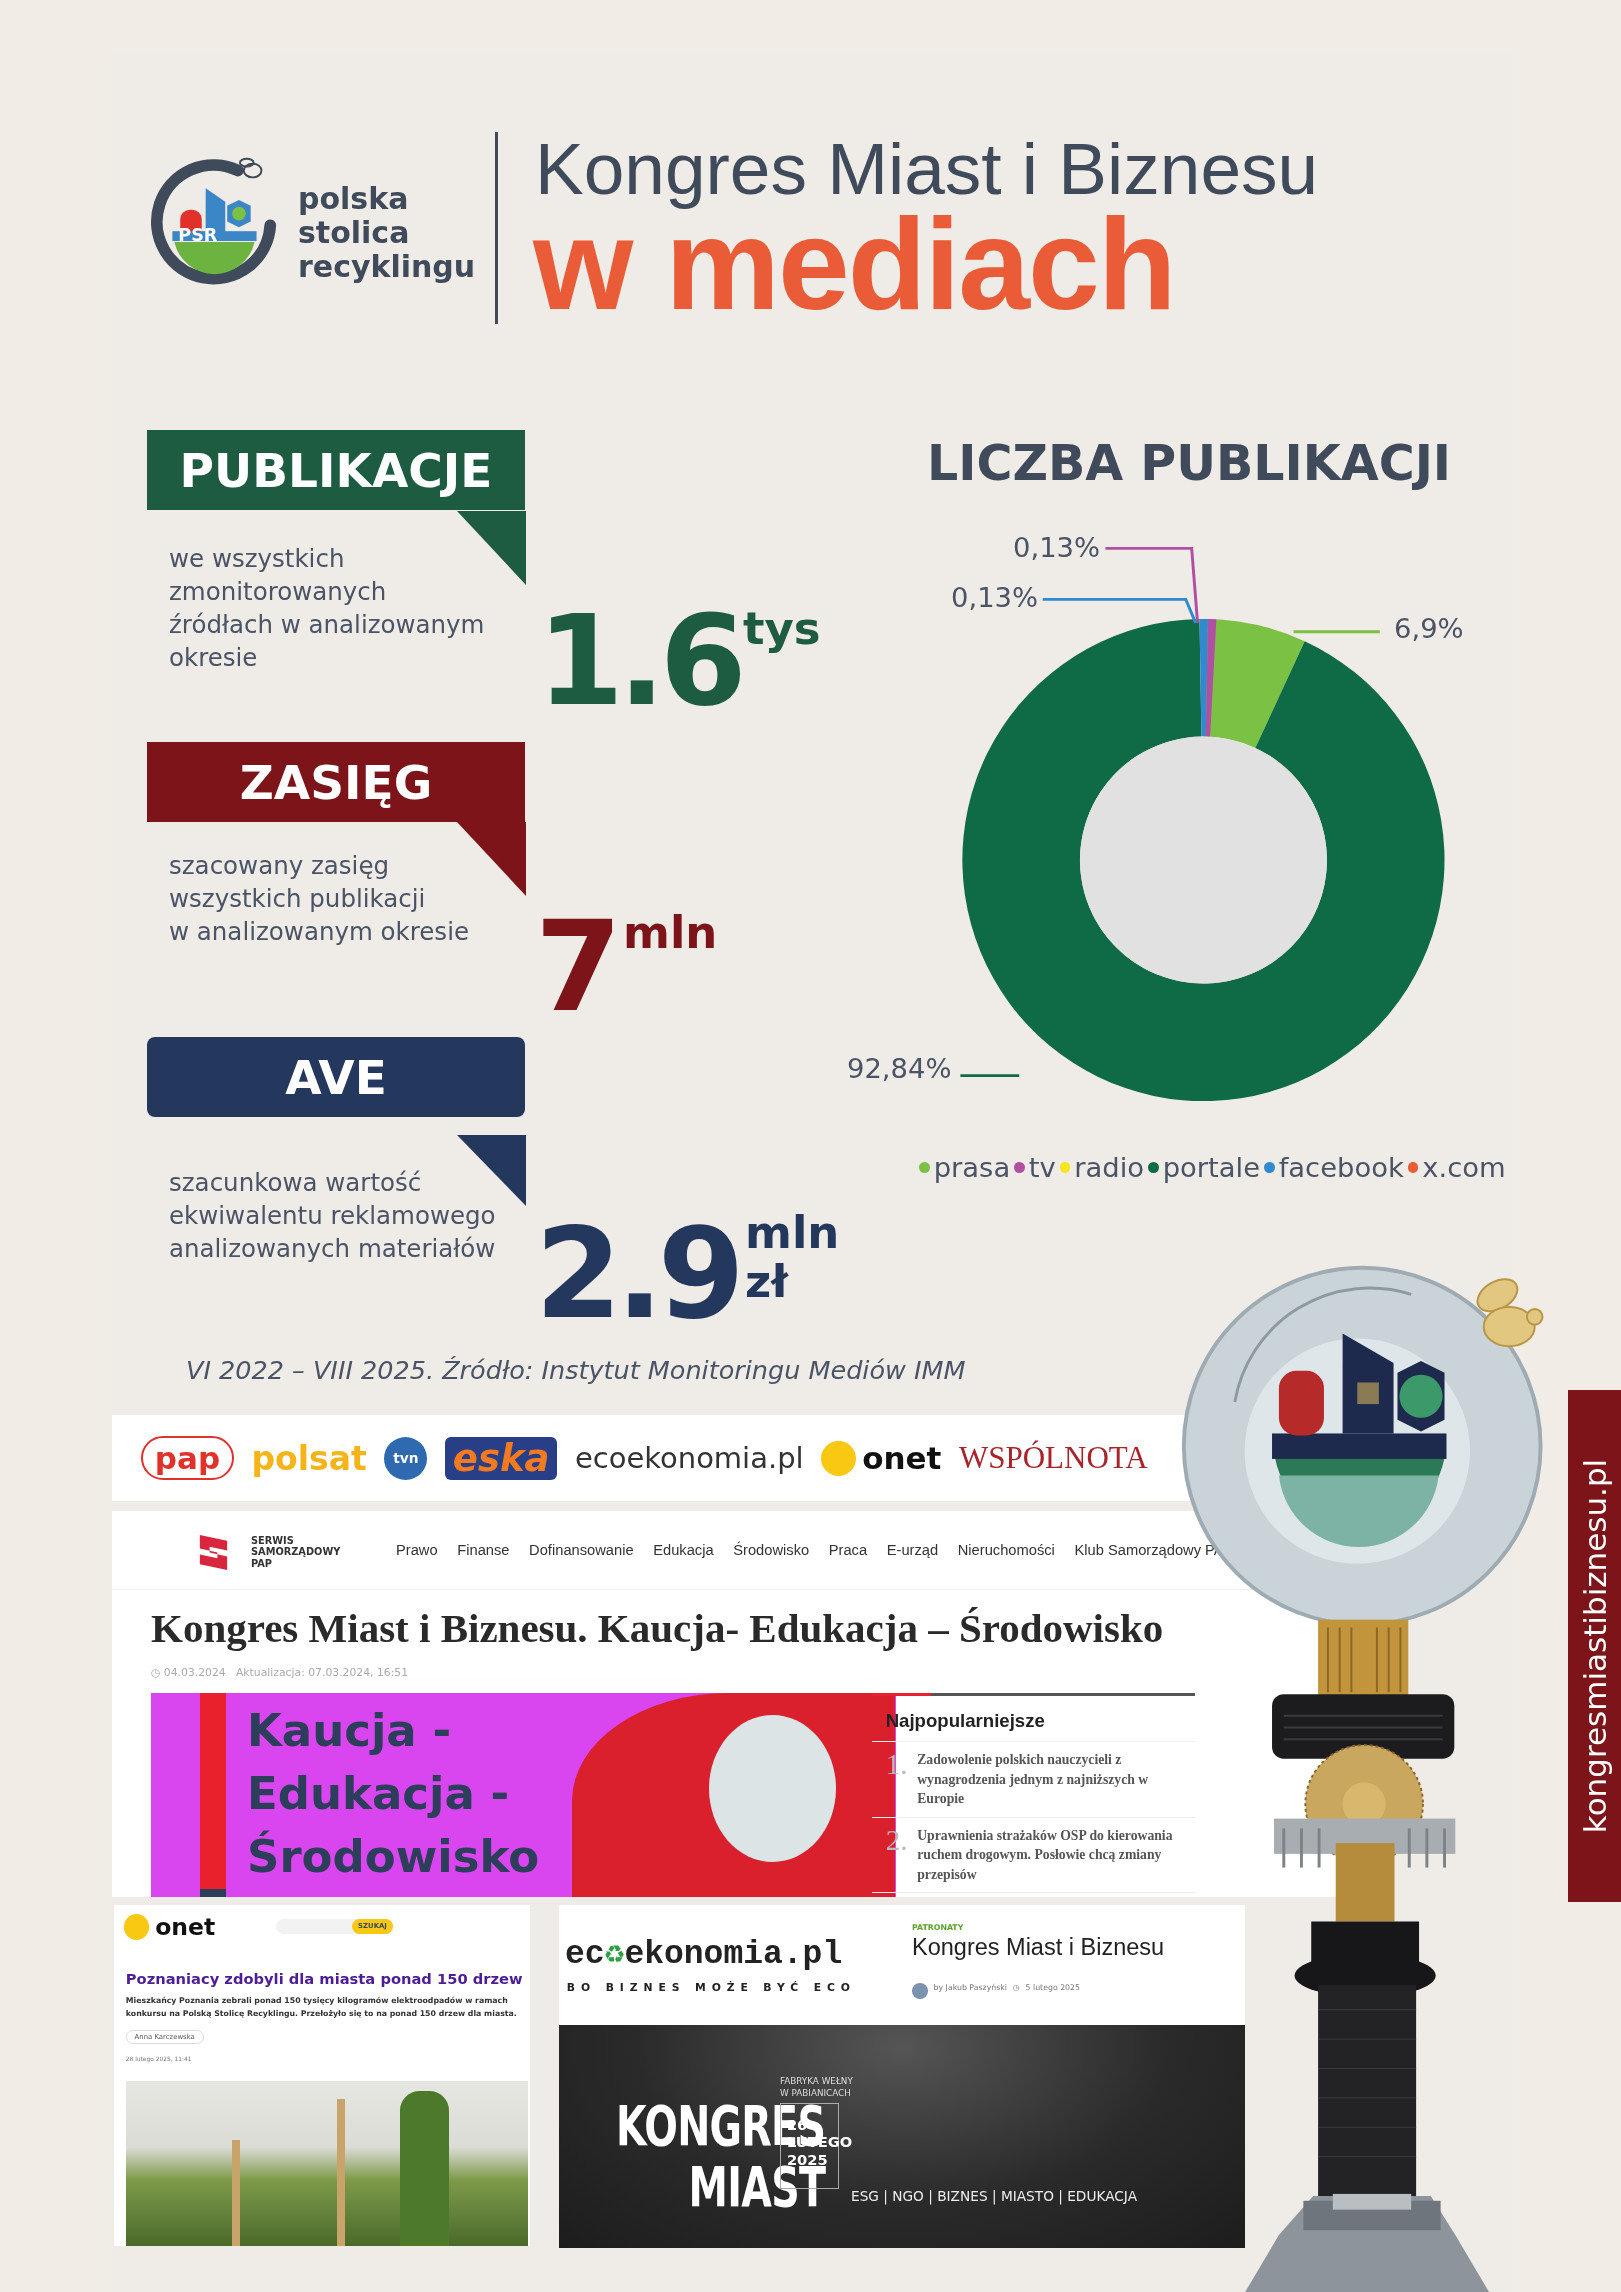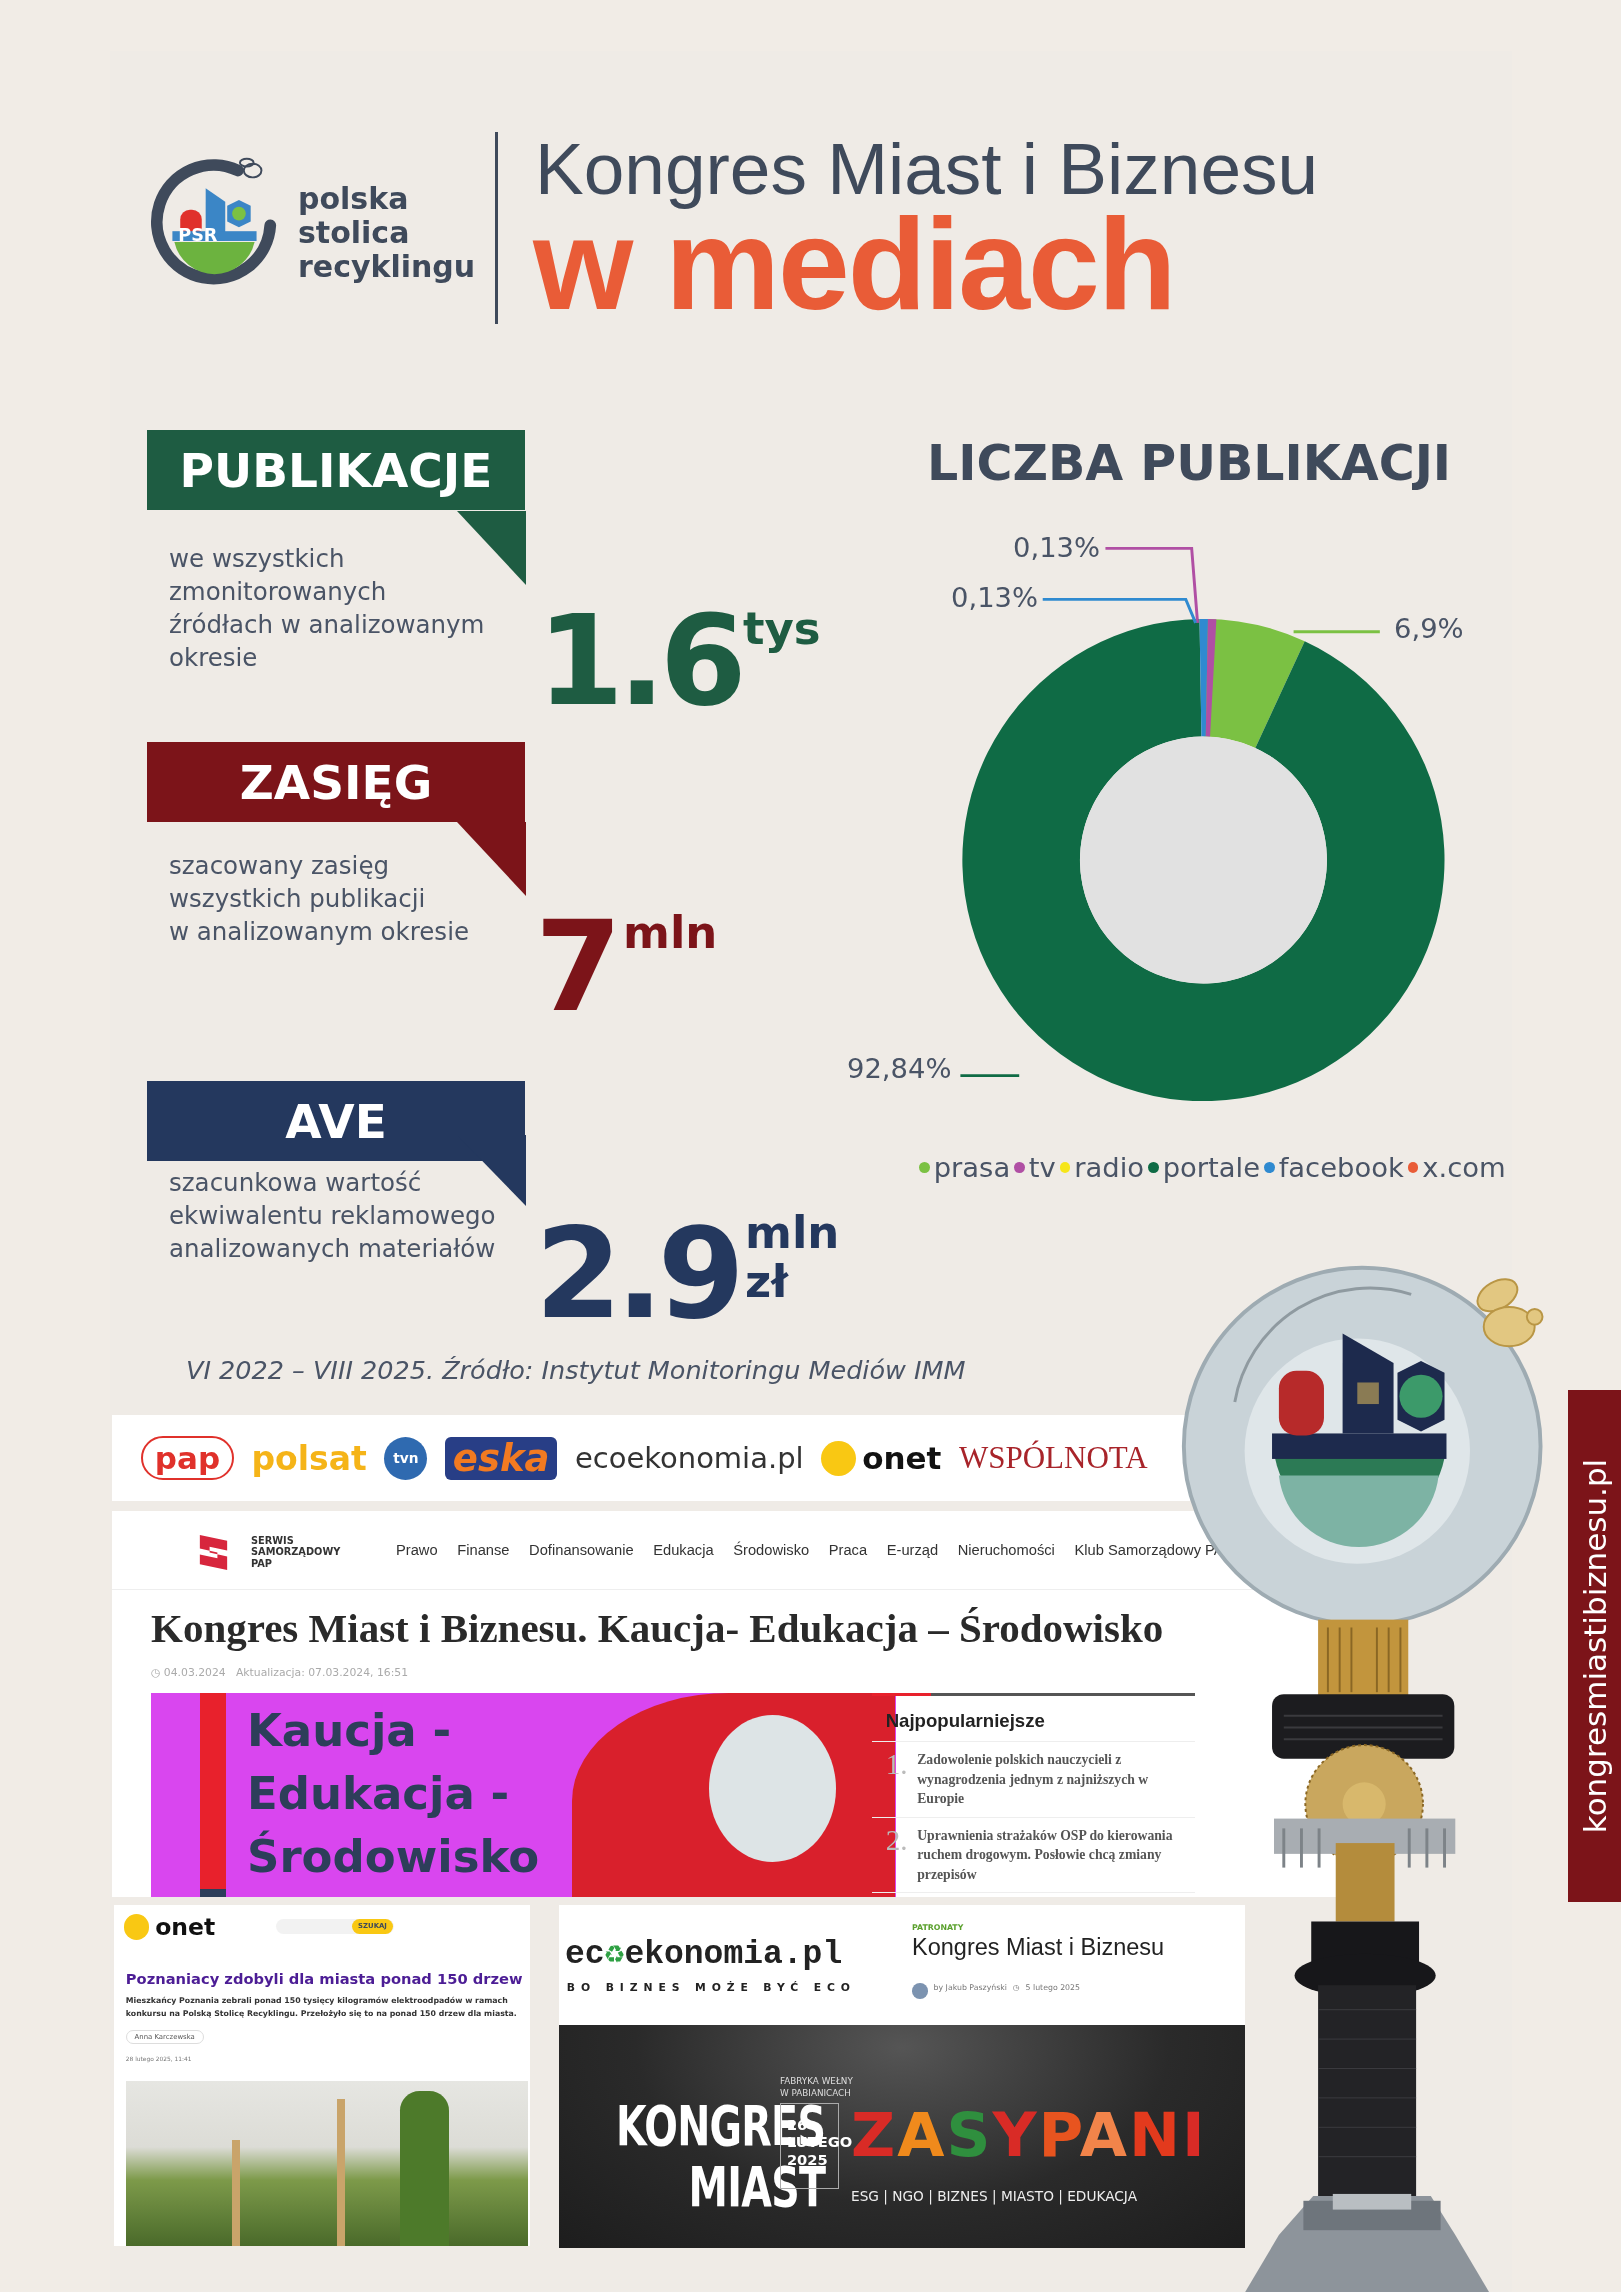--- a/index.html
+++ b/index.html
@@ -172,21 +172,21 @@
 <div class="stat-banner" style="top:742px;background:#7c1419;">ZASIĘG</div>
 <div class="stat-tail" style="left:457px;top:822px;border-top:74px solid #7c1419;"></div>
 <div class="stat-desc" style="top:849px;">
   <div>szacowany zasięg</div>
   <div>wszystkich publikacji</div>
   <div>w analizowanym okresie</div>
 </div>
 <div class="stat-value" style="left:535px;top:904px;font-size:125px;color:#7c1419;">7</div>
 <div class="stat-unit" style="left:623px;top:910px;color:#7c1419;">mln</div>
 
-<div class="stat-banner" style="top:1081px;background:#24385e;">AVE</div>
+<div class="stat-banner" style="top:1037px;background:#24385e;border-radius:8px;">AVE</div>
 <div class="stat-tail" style="left:457px;top:1135px;border-top:71px solid #24385e;"></div>
 <div class="stat-desc" style="top:1166px;">
   <div>szacunkowa wartość</div>
   <div>ekwiwalentu reklamowego</div>
   <div>analizowanych materiałów</div>
 </div>
 <div class="stat-value" style="left:535px;top:1211px;font-size:125px;color:#24385e;">2.9</div>
 <div class="stat-unit" style="left:745px;top:1210px;color:#24385e;">mln</div>
 <div class="stat-unit" style="left:745px;top:1259px;color:#24385e;">zł</div>
 
@@ -334,21 +334,20 @@
     </div>
     <div class="eco-fab">
       <div>FABRYKA WEŁNY</div>
       <div>W PABIANICACH</div>
     </div>
     <div class="eco-datebox">
       <div>26</div>
       <div>LUTEGO</div>
       <div>2025</div>
     </div>
-    <div class="eco-zasypani" id="zasypani"><span>Z</span><span>A</span><span>S</span><span>Y</span><span>P</span><span>A</span><span>N</span><span>I</span></div>
     <div class="eco-tags">ESG | NGO | BIZNES | MIASTO | EDUKACJA</div>
   </div>
 </div>
 
 <svg class="trophy" viewBox="0 0 400 1059">
 
   <circle cx="190" cy="195" r="182" fill="#c9d3d8"></circle>
   <circle cx="190" cy="195" r="182" fill="none" stroke="#9eabb2" stroke-width="4"></circle>
   <path d="M60 150 A140 140 0 0 1 240 40" fill="none" stroke="#8f9aa0" stroke-width="3"></path>
   <circle cx="185" cy="200" r="115" fill="#dfe6e9"></circle>

